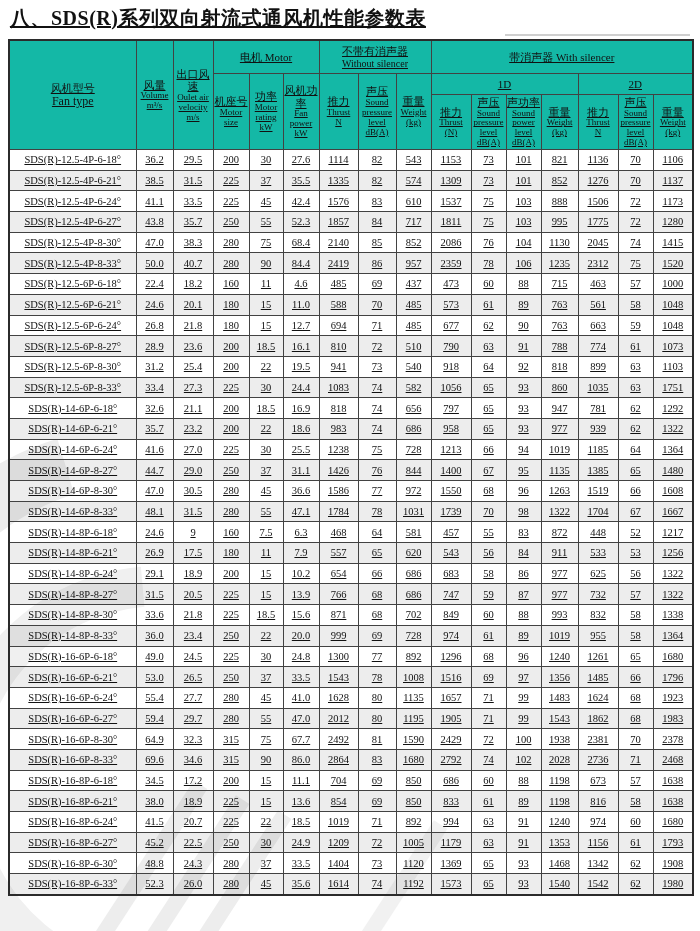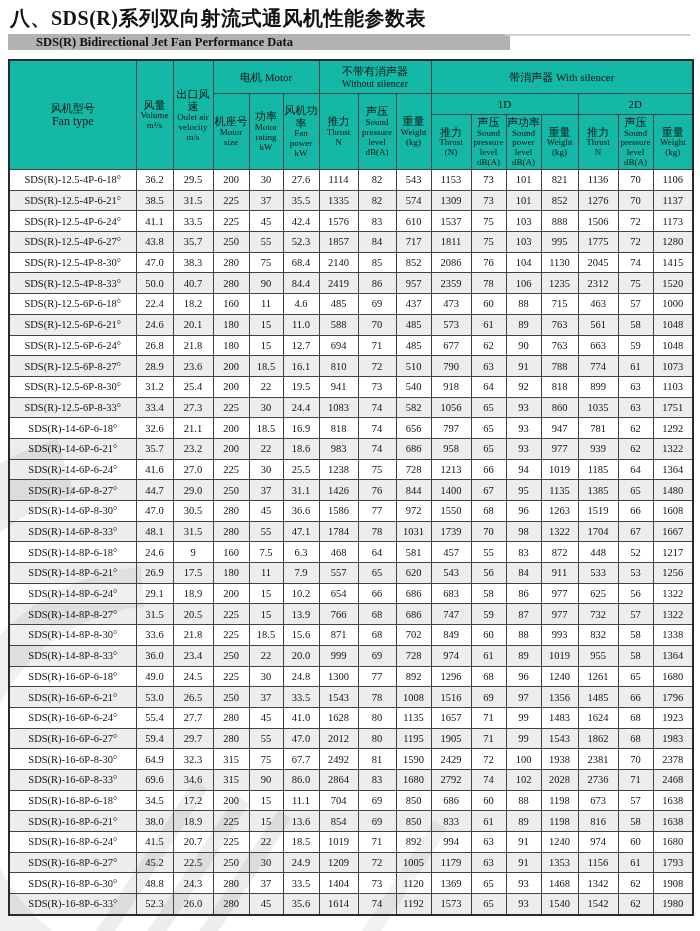--- a/index.html
+++ b/index.html
@@ -21,21 +21,21 @@
     position:absolute;left:-60px;top:560px;width:360px;height:360px;
     border:40px solid transparent;border-left-color:#f0f0f0;border-bottom-color:#f0f0f0;
     border-radius:50%;transform:rotate(40deg);
   }
   .wm-stripe{position:absolute;width:16px;height:230px;background:#ededed;transform:rotate(33deg);}
   .wm-s1{left:130px;top:760px;}
   .wm-s2{left:172px;top:775px;}
   .wm-s3{left:214px;top:790px;}
   .wm-s4{left:370px;top:800px;background:#f1f1f1;}
 
-  .content{position:relative;z-index:1;}
+  .content{position:relative;z-index:1;text-decoration:underline;}
 
   .title{
     margin:6px 0 0 10px;font-size:20px;font-weight:bold;letter-spacing:.5px;
     line-height:1.2;white-space:nowrap;
   }
   .title-line{position:absolute;left:505px;top:28px;width:185px;height:2px;background:#cfcfcf;}
   .subtitle-bar{
     margin:4px 0 0 8px;width:474px;height:16px;background:#b2b2b2;
     font-size:12.5px;font-weight:bold;line-height:16px;padding-left:28px;
     white-space:nowrap;
@@ -68,21 +68,20 @@
     <div class="wm-arc2"></div>
     <div class="wm-stripe wm-s1"></div>
     <div class="wm-stripe wm-s2"></div>
     <div class="wm-stripe wm-s3"></div>
     <div class="wm-stripe wm-s4"></div>
   </div>
 
   <div class="content">
     <div class="title">八、SDS(R)系列双向射流式通风机性能参数表</div>
     <div class="title-line"></div>
-    <div class="subtitle-bar">SDS(R) Bidirectional Jet Fan Performance Data</div>
 
     <table>
       <colgroup>
         <col style="width:127px">
           <col style="width:37px">
           <col style="width:40px">
         <col style="width:36px">
           <col style="width:34px">
           <col style="width:36px">
         <col style="width:39px">

